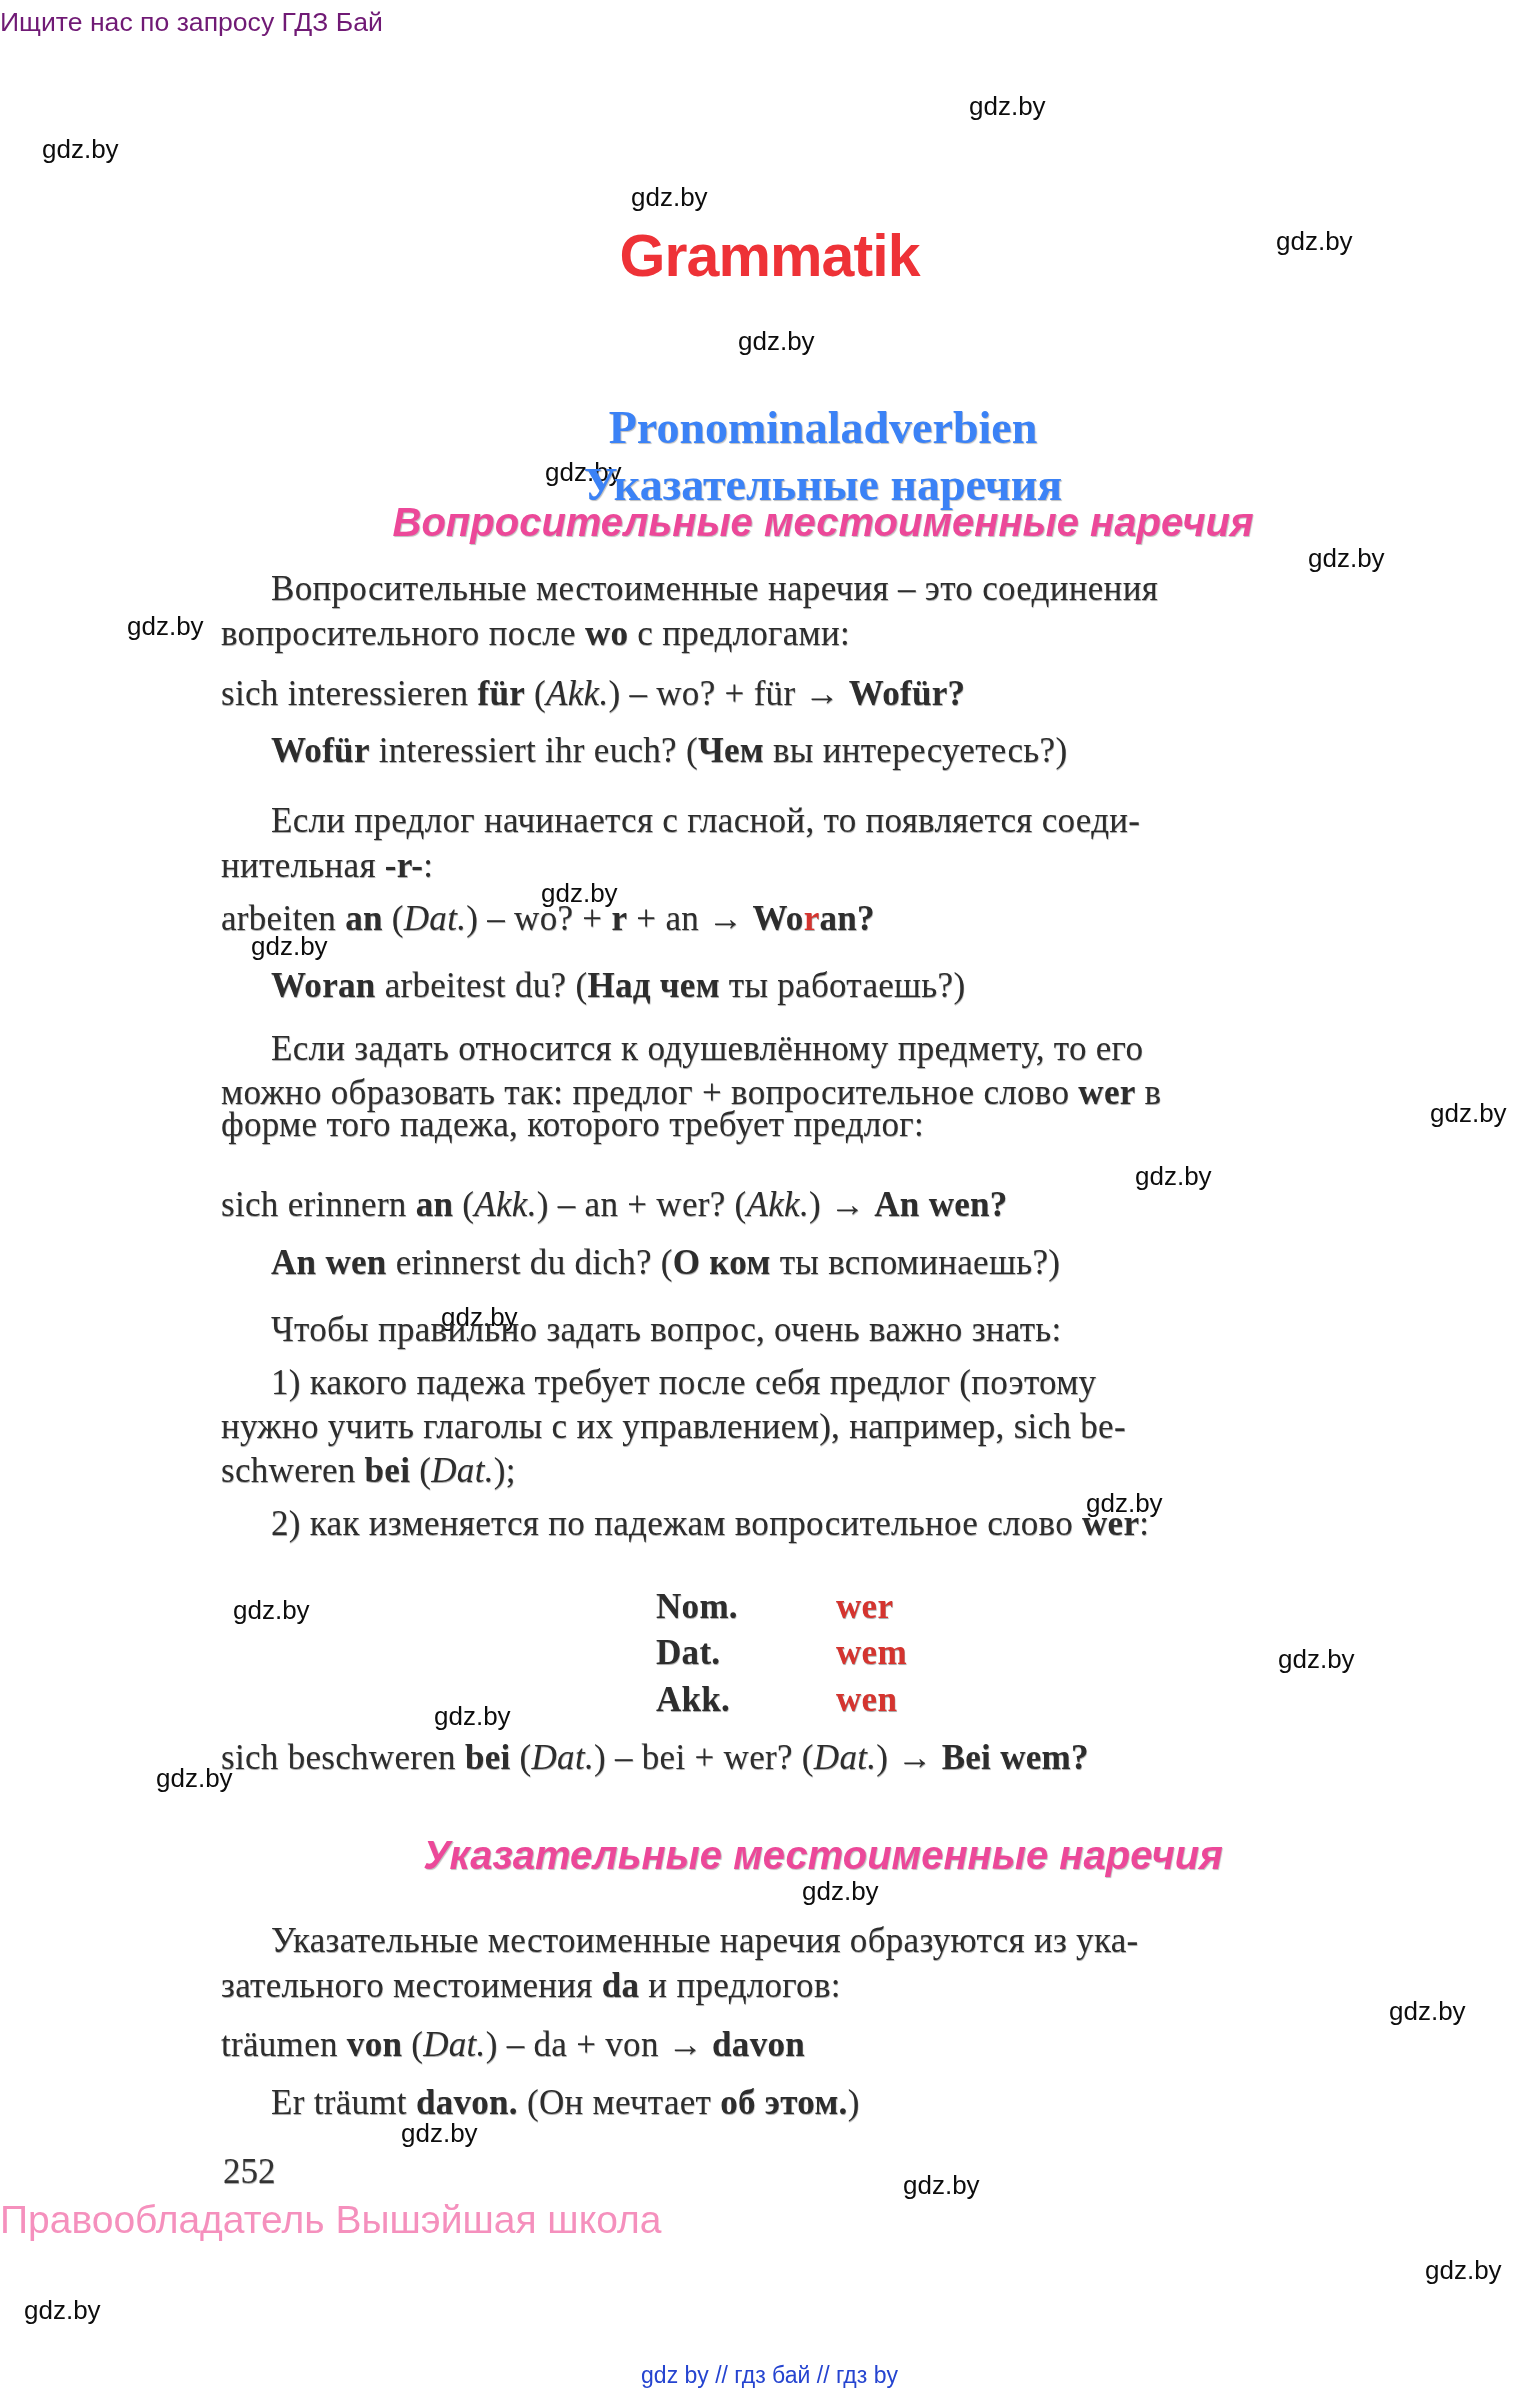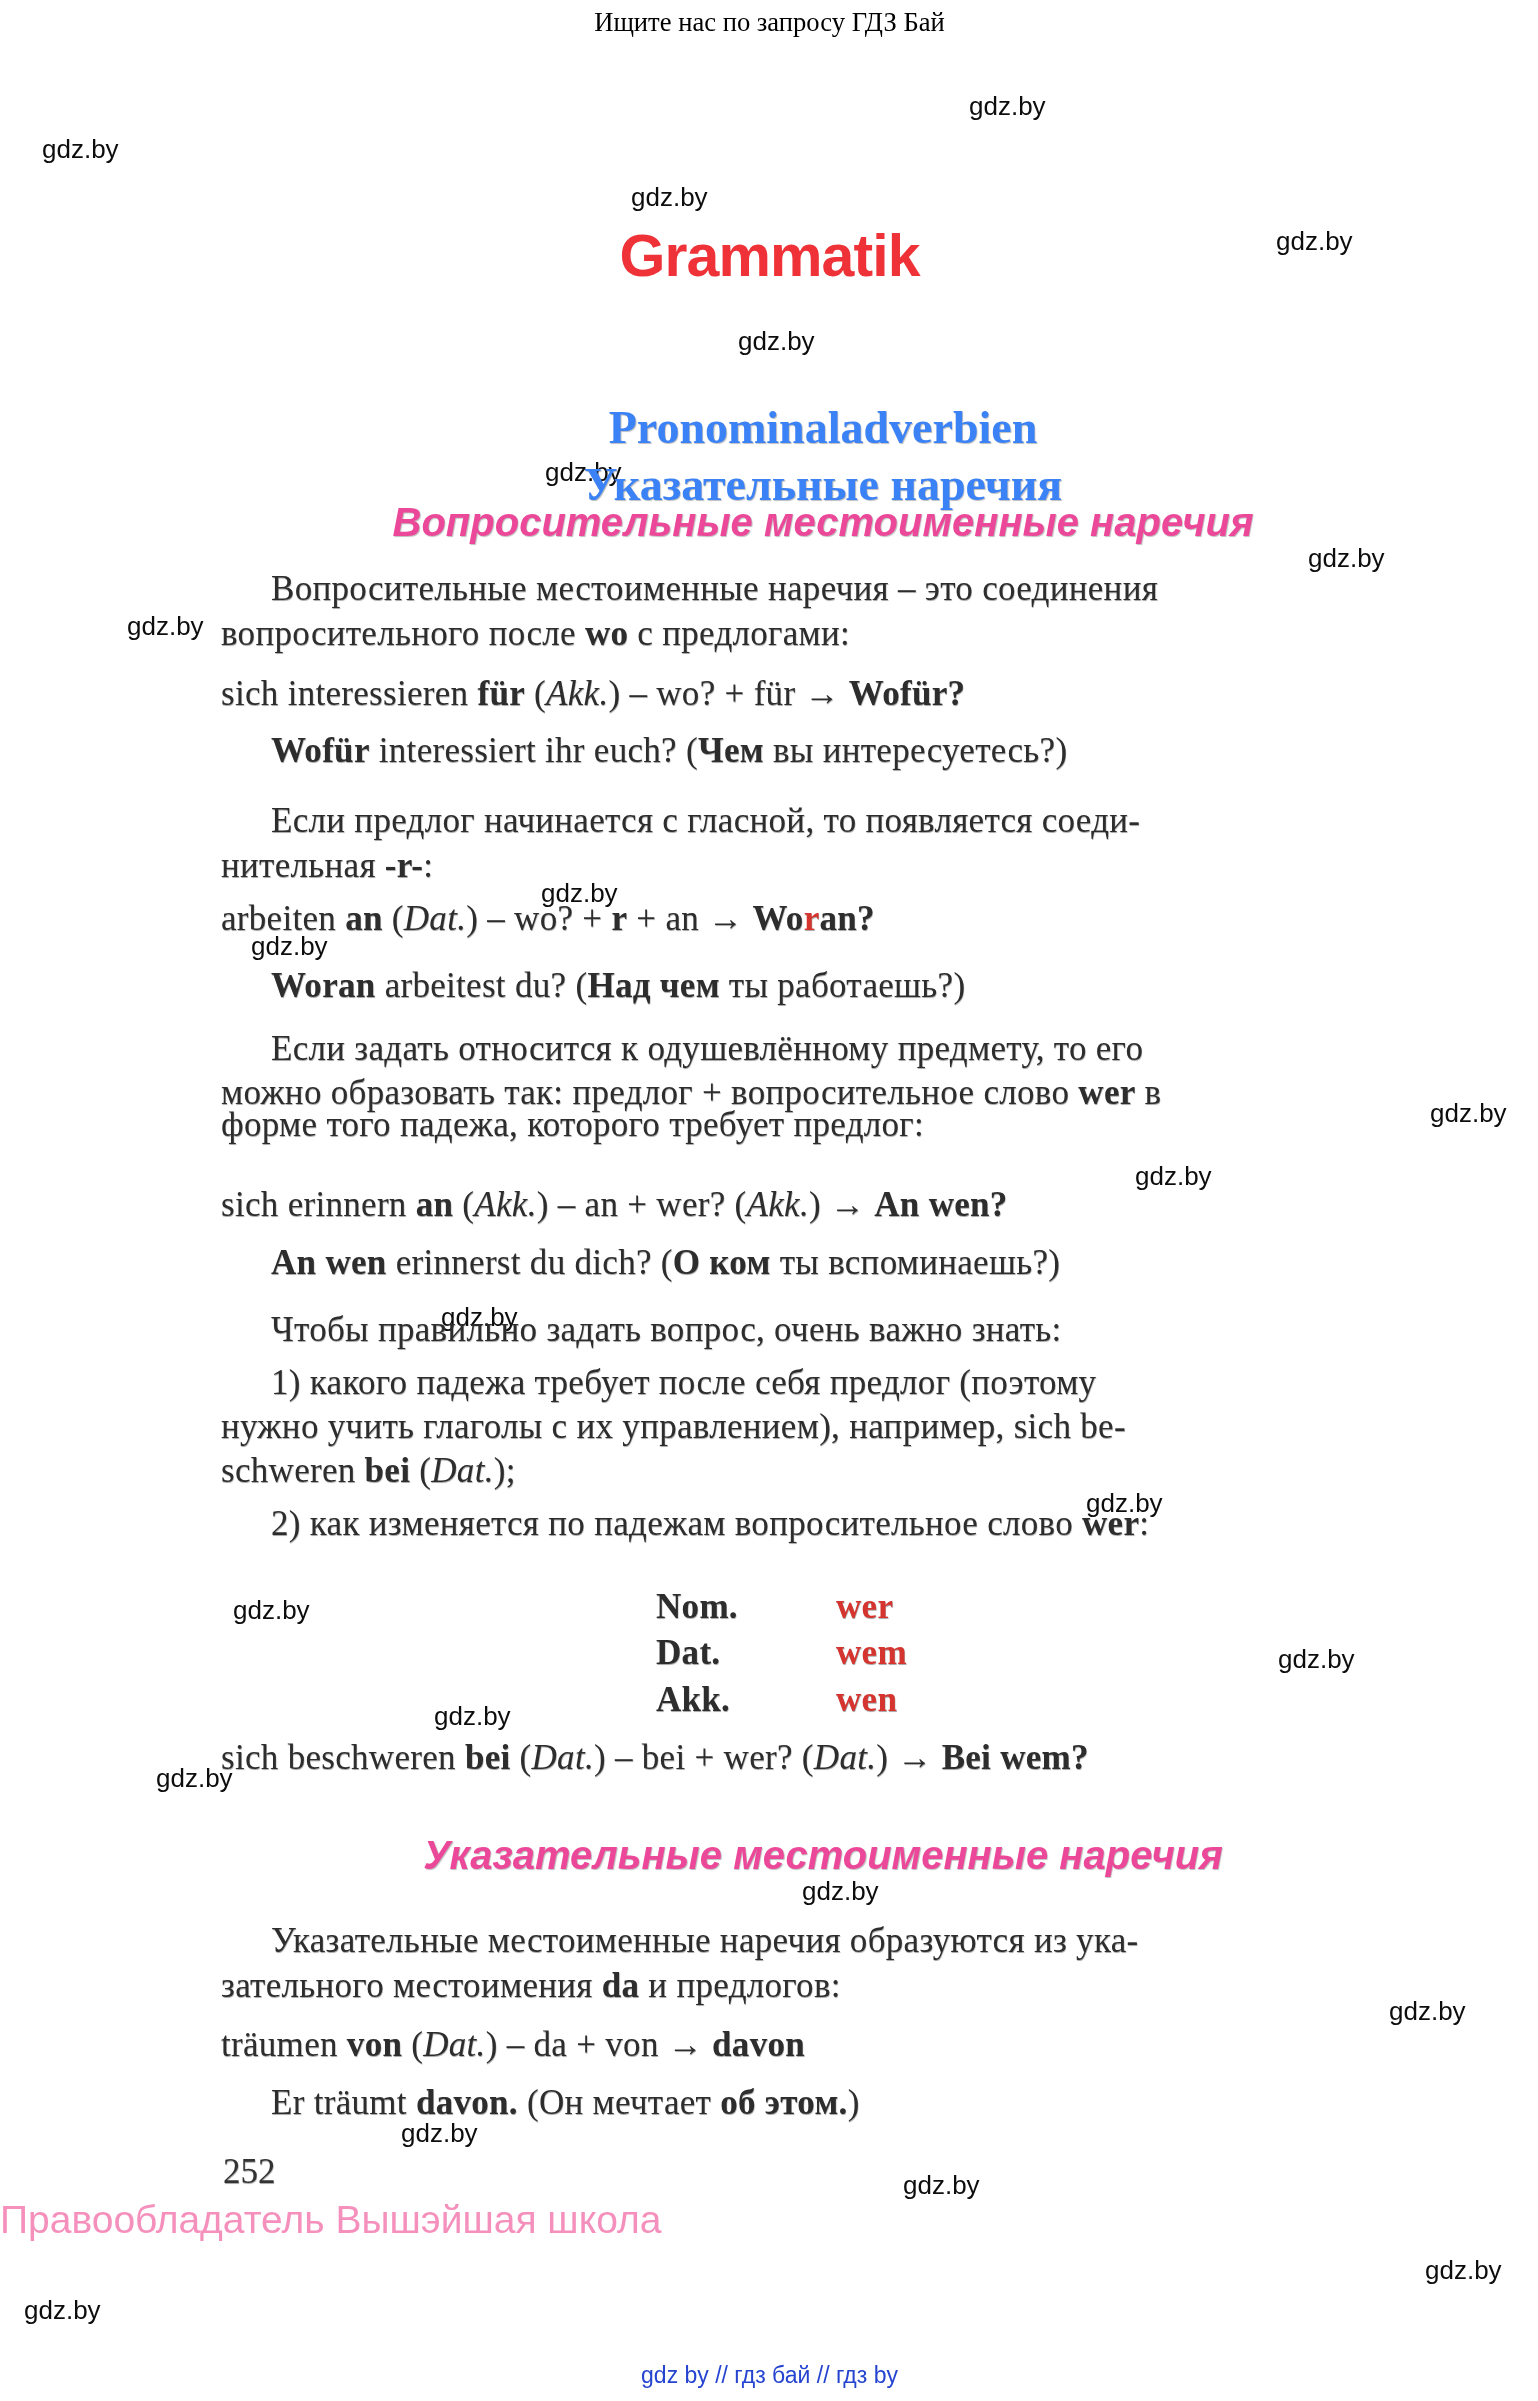--- a/index.html
+++ b/index.html
@@ -3,22 +3,22 @@
 <meta charset="utf-8">
 <style>
   html,body{margin:0;padding:0;}
   body{
     width:1539px;height:2401px;position:relative;background:#ffffff;
     font-family:"Liberation Serif",serif;overflow:hidden;
   }
   .page{position:absolute;inset:0;}
   
   .promo{
-    position:absolute;top:7px;left:0;right:0;text-align:center;
-    font-family:Liberation Serif, serif;font-size:26.6px;color:#000000;
+    position:absolute;top:7px;left:0;right:0;
+    font-family:Liberation Sans, sans-serif;font-size:26.6px;color:#701a75;
   }
   
   .wm{
     position:absolute;font-family:"Liberation Sans",sans-serif;
     font-size:26px;color:#0d0d0d;white-space:nowrap;
   }
   
   .title{
     position:absolute;top:227px;left:0;right:0;text-align:center;
     font-family:"Liberation Sans",sans-serif;font-weight:700;

